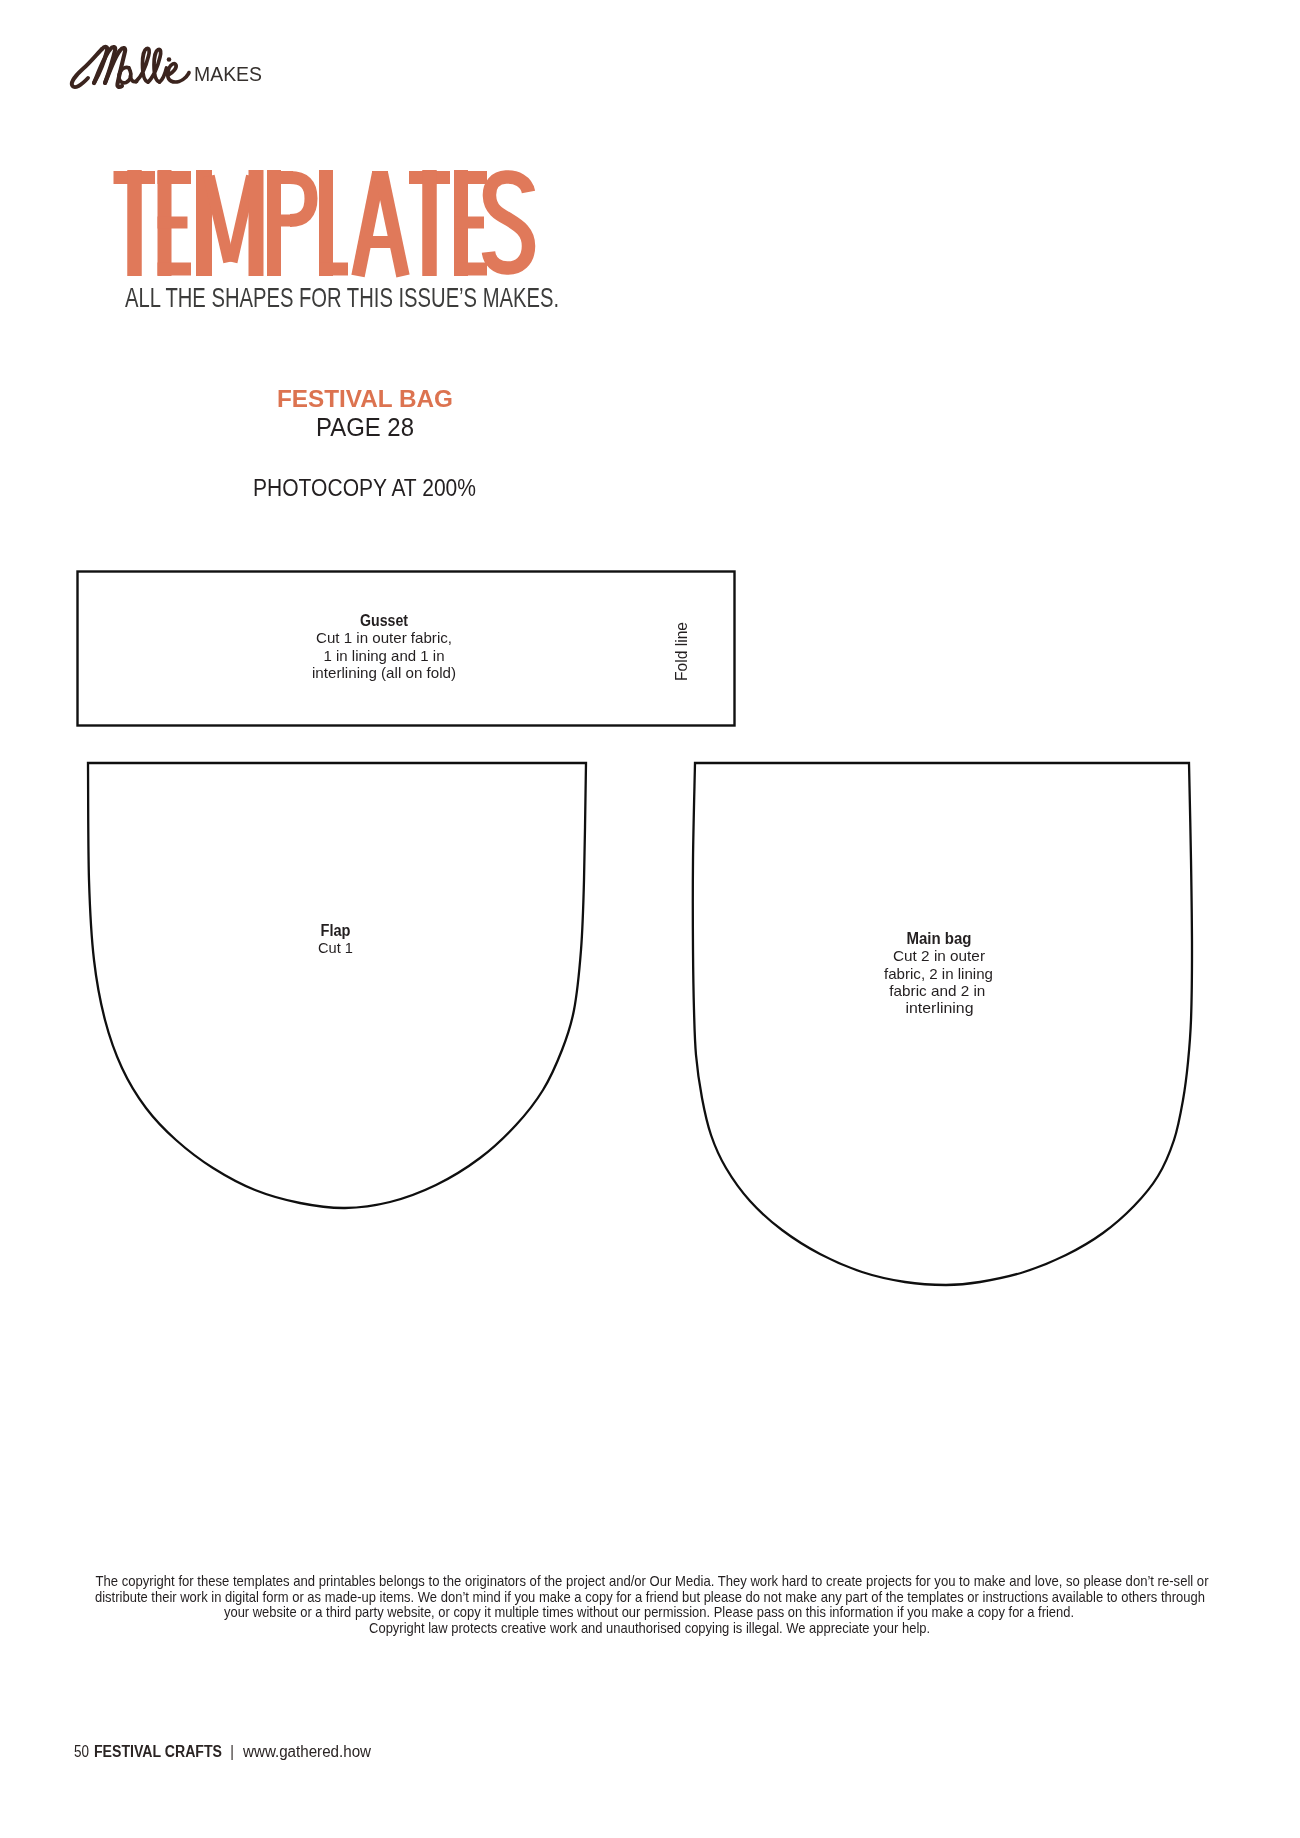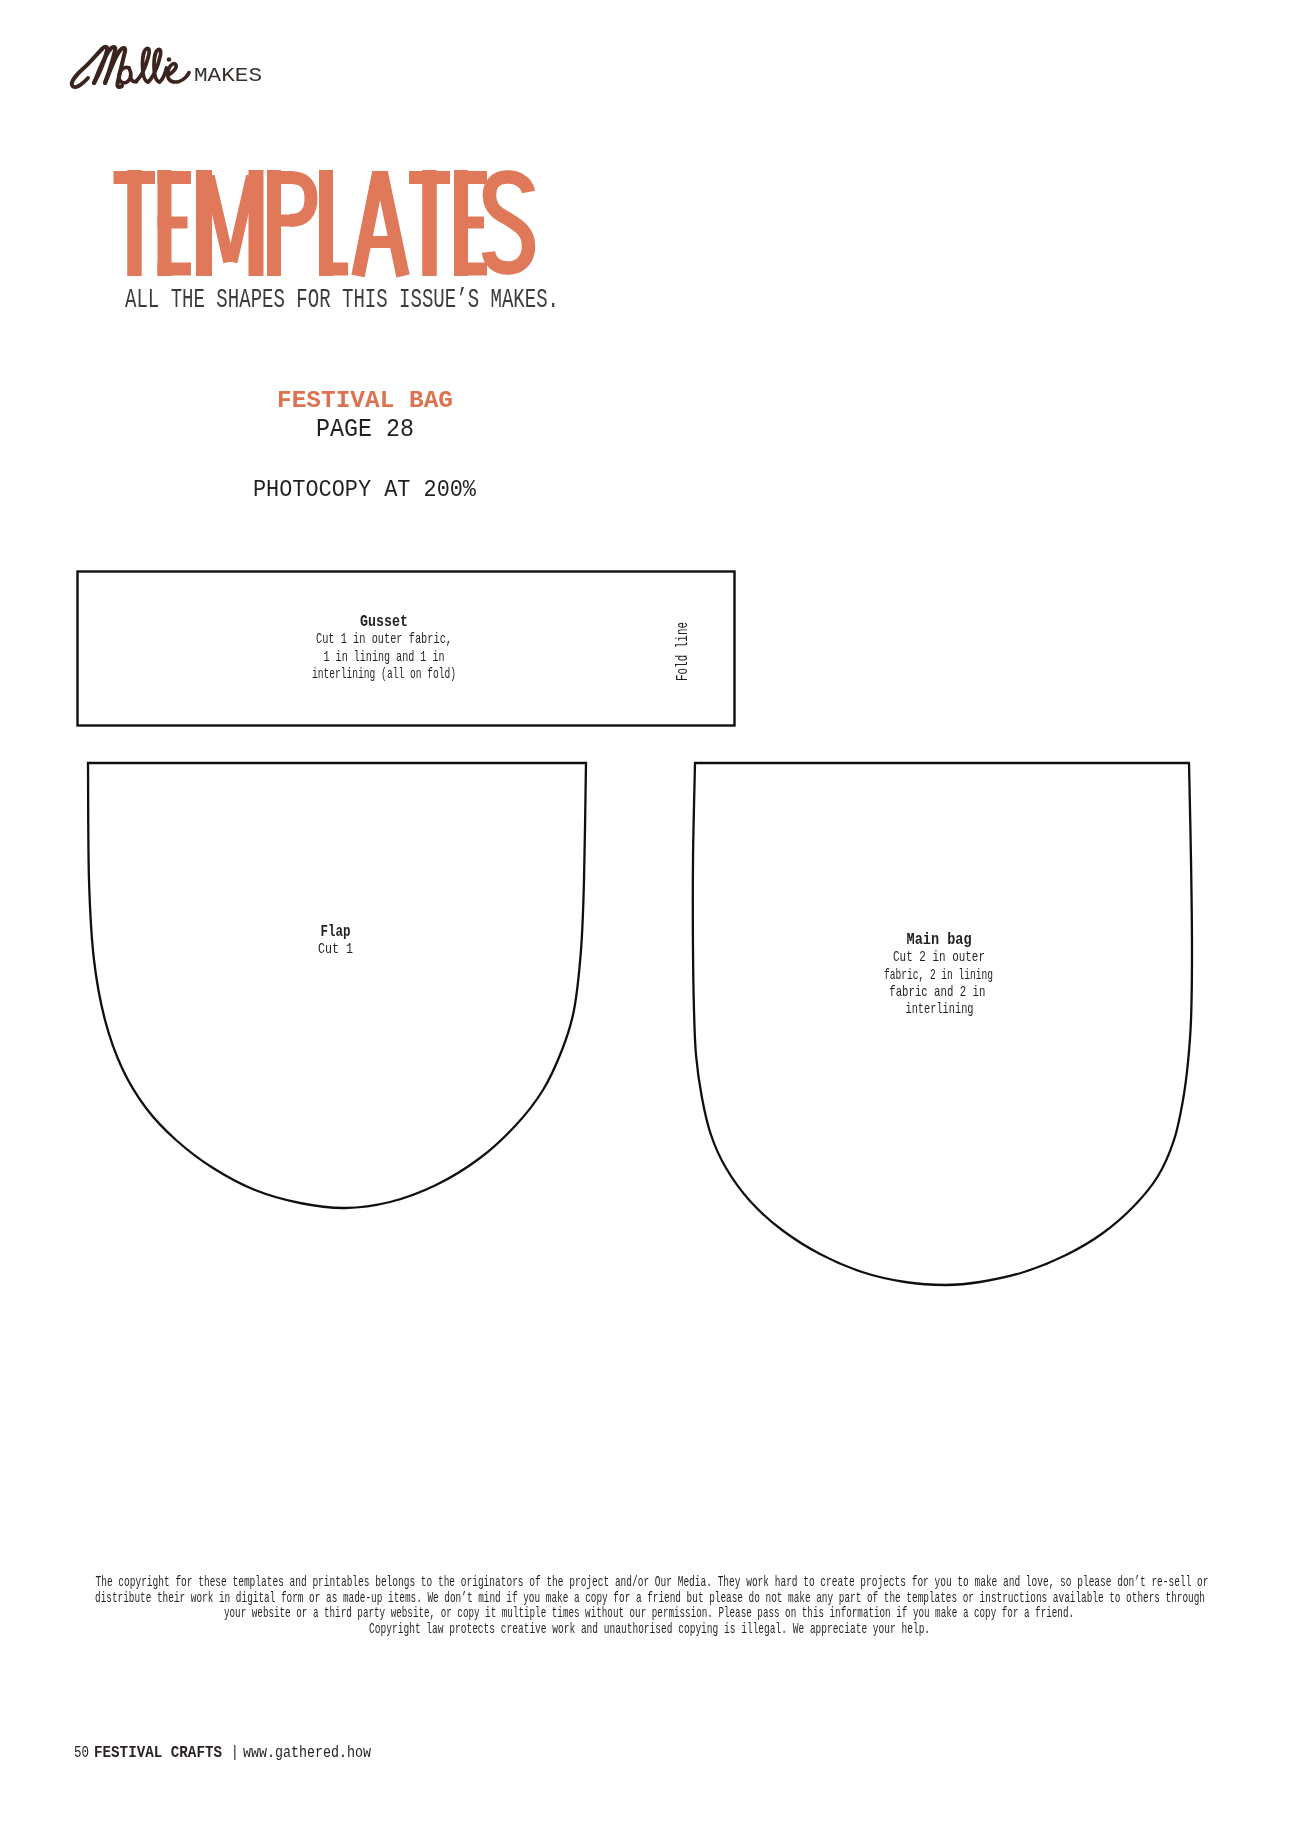--- a/index.html
+++ b/index.html
@@ -1,17 +1,17 @@
 <!DOCTYPE html>
 <html><head>
 <meta charset="utf-8">
 <style>
 html,body{margin:0;padding:0;background:#ffffff;}
 #page{position:relative;width:1300px;height:1838px;background:#ffffff;overflow:hidden;
- font-family:Liberation Mono, monospace;}
+ font-family:Liberation Sans, sans-serif;}
 svg{position:absolute;top:0;left:0;}
 </style>
 </head>
 <body>
 <div id="page">
 <svg width="1300" height="1838" viewBox="0 0 1300 1838">
 
   <g id="logo">
     <text x="194" y="81" font-size="20" fill="#35302d" textLength="68" lengthAdjust="spacingAndGlyphs">MAKES</text>
     <g stroke="#3b241e" fill="none" stroke-linecap="round" stroke-linejoin="round">

